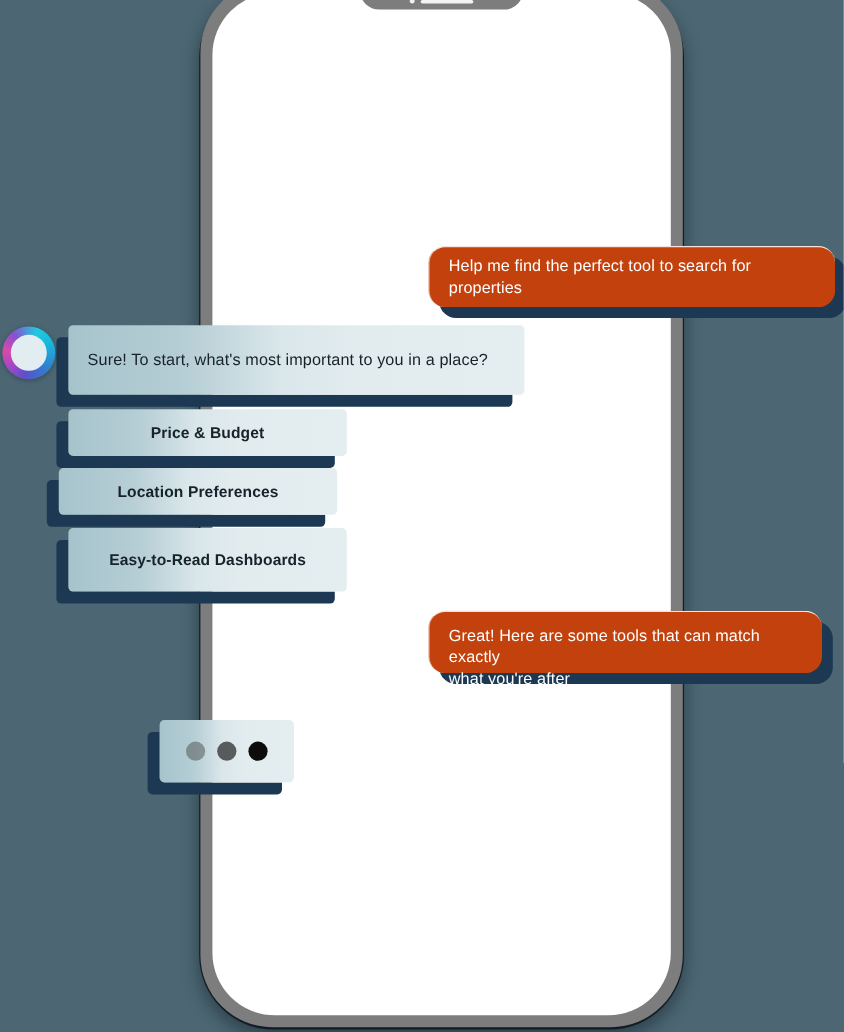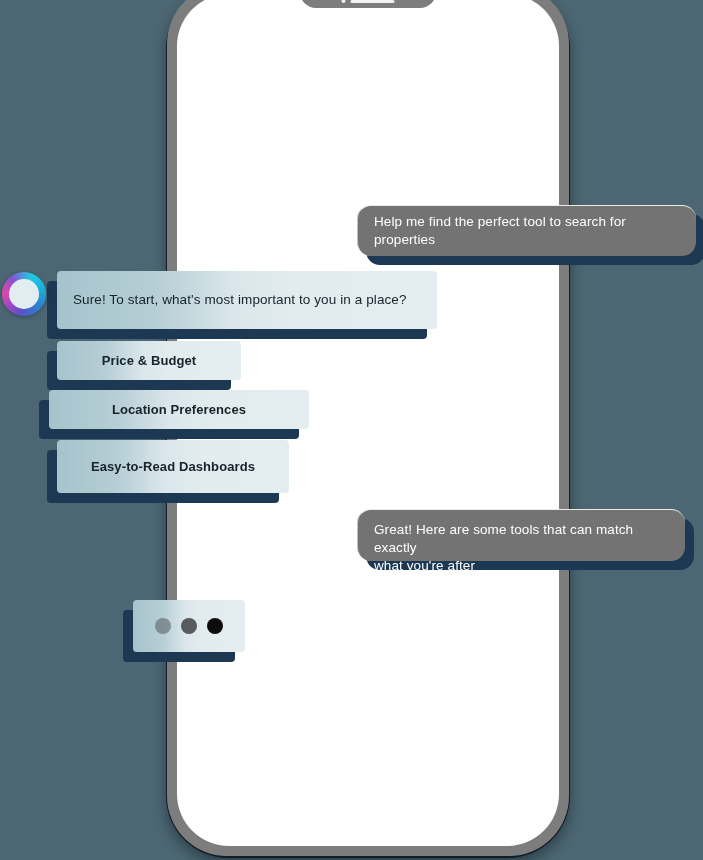--- a/index.html
+++ b/index.html
@@ -117,21 +117,21 @@
 
   
   .bubble {
     position: absolute;
     box-sizing: border-box;
     z-index: 5;
   }
 
   
   .bubble-dark {
-    background: #737373;
+    background: #c2410c;
     color: #ffffff;
     border-radius: 14px;
     border-top: 1.4px solid rgba(255,255,255,0.85);
     border-left: 1.4px solid rgba(255,255,255,0.55);
     box-shadow: 9px 9px 0 0 #1d3852;
     font-size: 13.5px;
     line-height: 18px;
     letter-spacing: 0.1px;
     display: flex;
     align-items: center;
@@ -155,22 +155,22 @@
   .chip {
     justify-content: center;
     font-weight: 600;
     font-size: 13px;
   }
 
   
   #bubble-user-1 { left: 357px; top: 205px; width: 339px; height: 51px; }
   #bubble-bot-1  { left: 57px;  top: 271px; width: 380px; height: 58px; }
 
-  #chip-1 { left: 57px;  top: 341px; width: 184px; height: 39px; }
-  #chip-2 { left: 49px;  top: 390px; width: 260px; height: 39px; }
+  #chip-1 { left: 57px;  top: 341px; width: 232px; height: 39px; }
+  #chip-2 { left: 49px;  top: 390px; width: 232px; height: 39px; }
   #chip-3 { left: 57px;  top: 440px; width: 232px; height: 53px; }
 
   #bubble-user-2 { left: 357px; top: 509px; width: 328px; height: 52px;
                    align-items: flex-start; padding-top: 11px; }
   #bubble-user-2 .btext { display: block; }
 
   #bubble-typing {
     left: 133px; top: 600px; width: 112px; height: 52px;
     justify-content: center; gap: 10px; padding: 0;
   }

